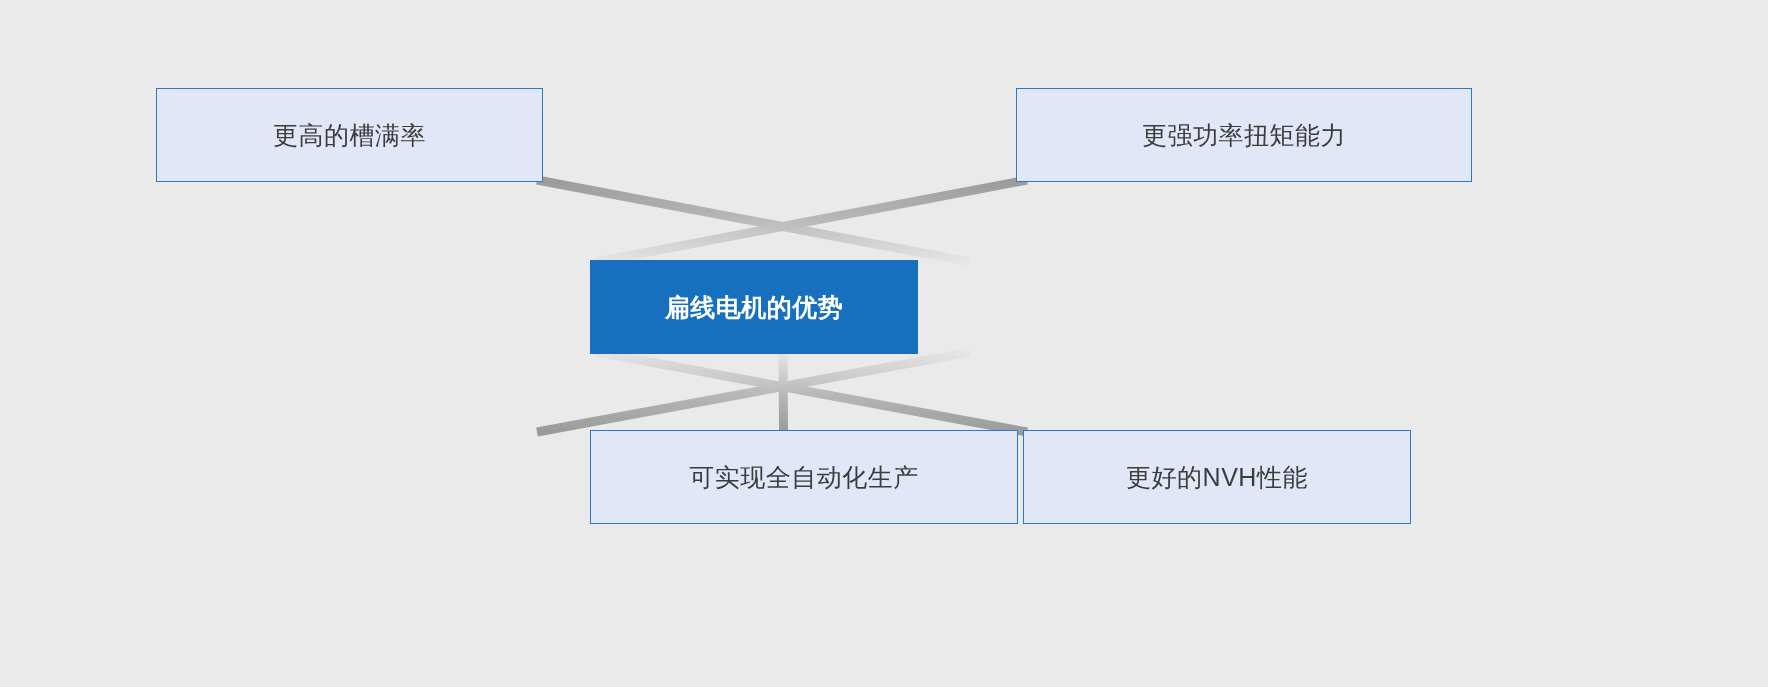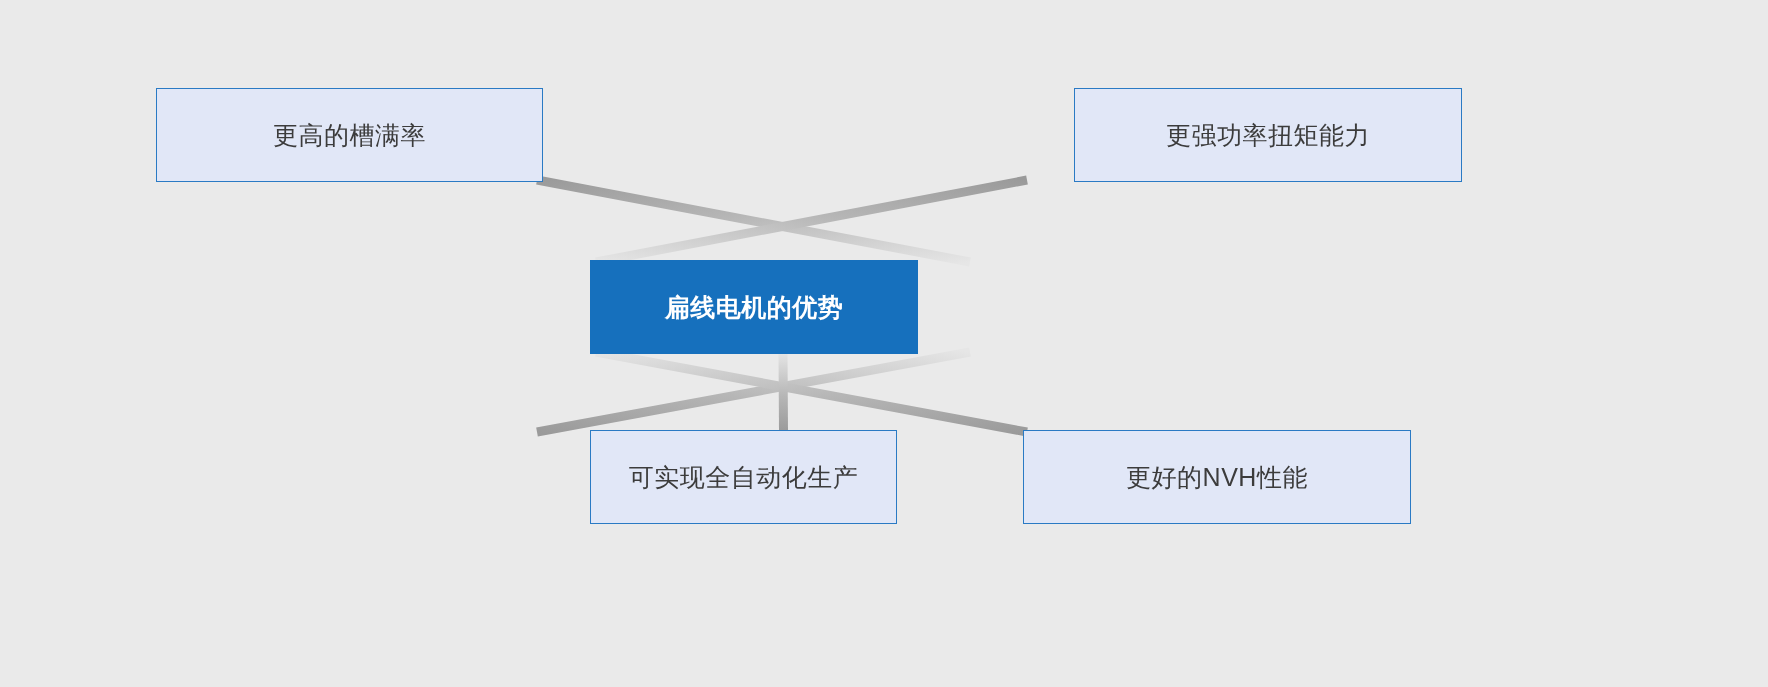--- a/index.html
+++ b/index.html
@@ -44,23 +44,23 @@
   .node-center {
     background: #1670bd;
     color: #ffffff;
     font-size: 25px;
     font-weight: 600;
     border: 0;
     z-index: 4;
   }
   
   #node-top-left    { left: 156px;  top: 88px;  width: 387px; height: 94px; }
-  #node-top-right   { left: 1074px; top: 88px;  width: 388px; height: 94px; }
+  #node-top-right   { left: 1016px; top: 88px;  width: 456px; height: 94px; }
   #node-bottom-left { left: 156px;  top: 430px; width: 387px; height: 94px; }
-  #node-bottom-mid  { left: 590px;  top: 430px; width: 307px; height: 94px; }
+  #node-bottom-mid  { left: 590px;  top: 430px; width: 428px; height: 94px; }
   #node-bottom-right{ left: 1023px; top: 430px; width: 388px; height: 94px; }
   #node-center      { left: 590px;  top: 260px; width: 328px; height: 94px; }
 </style>
 </head>
 <body>
 
 <div id="canvas">
 
   <svg id="connectors" viewBox="0 0 1768 687" xmlns="http://www.w3.org/2000/svg">
     <defs>

